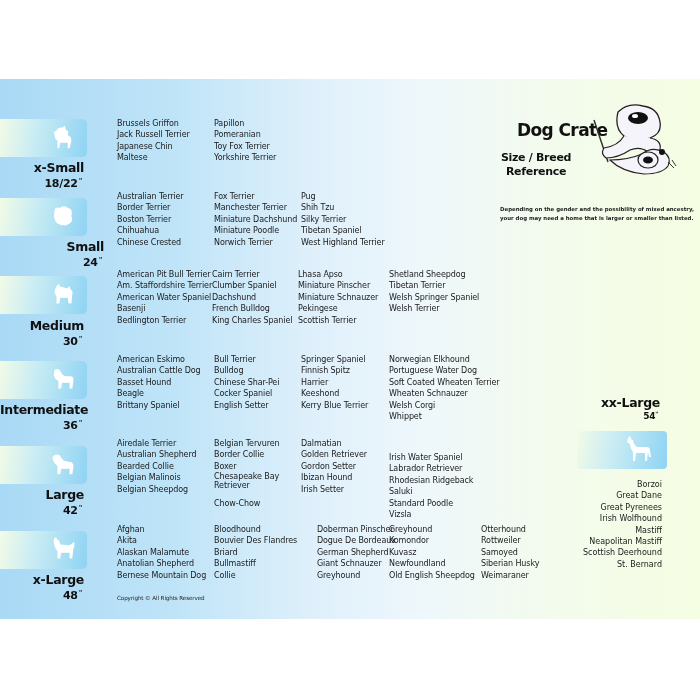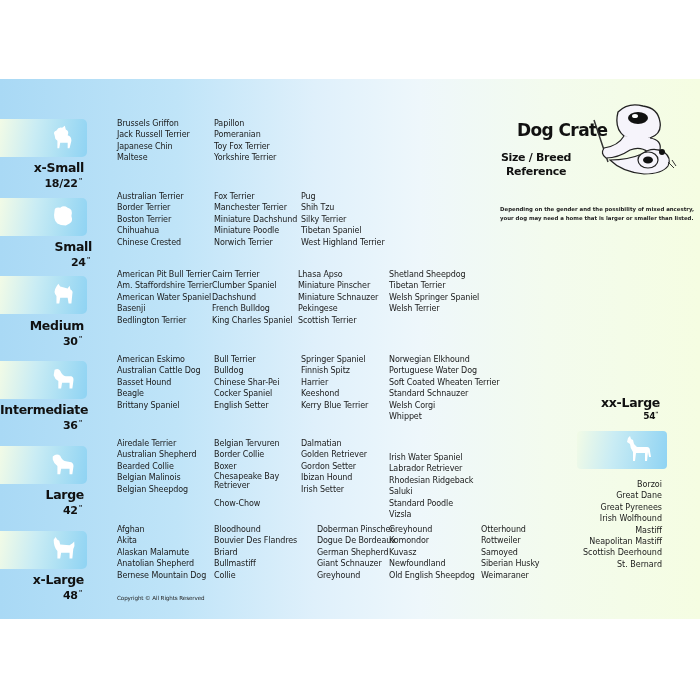--- a/index.html
+++ b/index.html
@@ -64,21 +64,21 @@
       <div>Papillon</div>
       <div>Pomeranian</div>
       <div>Toy Fox Terrier</div>
       <div>Yorkshire Terrier</div>
     </div>
     <div class="card" style="top: 198px;">
       <svg class="dog" viewBox="0 0 30 30">
         <path d="M6 8 Q6 4 12 5 Q16 2 20 5 Q26 6 24 14 Q26 20 22 22 L18 24 Q12 24 9 22 Q4 18 6 8 Z" fill="#fff"></path>
       </svg>
     </div>
-    <div class="size-label" style="top: 240px; left: 0px; width: 84px; padding-left: 8px;"><span>Small</span><span class="size-dim">24<sup>"</sup></span></div>
+    <div class="size-label" style="top: 240px; left: 12px; width: 84px; padding-left: 8px;"><span>Small</span><span class="size-dim">24<sup>"</sup></span></div>
     <div class="col" style="left: 117px; top: 191px;">
       <div>Australian Terrier</div>
       <div>Border Terrier</div>
       <div>Boston Terrier</div>
       <div>Chihuahua</div>
       <div>Chinese Crested</div>
     </div>
     <div class="col" style="left: 214px; top: 191px;">
       <div>Fox Terrier</div>
       <div>Manchester Terrier</div>
@@ -150,21 +150,21 @@
       <div>Springer Spaniel</div>
       <div>Finnish Spitz</div>
       <div>Harrier</div>
       <div>Keeshond</div>
       <div>Kerry Blue Terrier</div>
     </div>
     <div class="col" style="left: 389px; top: 354px;">
       <div>Norwegian Elkhound</div>
       <div>Portuguese Water Dog</div>
       <div>Soft Coated Wheaten Terrier</div>
-      <div>Standard Schnauzer</div>
+      <div>Wheaten Schnauzer</div>
       <div>Welsh Corgi</div>
       <div>Whippet</div>
     </div>
     <div class="card" style="top: 446px;">
       <svg class="dog" viewBox="0 0 30 30">
         <path d="M4 6 Q8 2 12 5 Q14 10 18 11 L24 12 Q27 14 26 18 L25 25 L22 25 L22 19 L13 19 L12 25 L9 25 L9 16 Q5 13 4 9 Z" fill="#fff"></path>
       </svg>
     </div>
     <div class="size-label" style="top: 488px; left: 0px; width: 84px;"><span>Large</span><span class="size-dim">42<sup>"</sup></span></div>
     <div class="col" style="left: 117px; top: 438px;">

